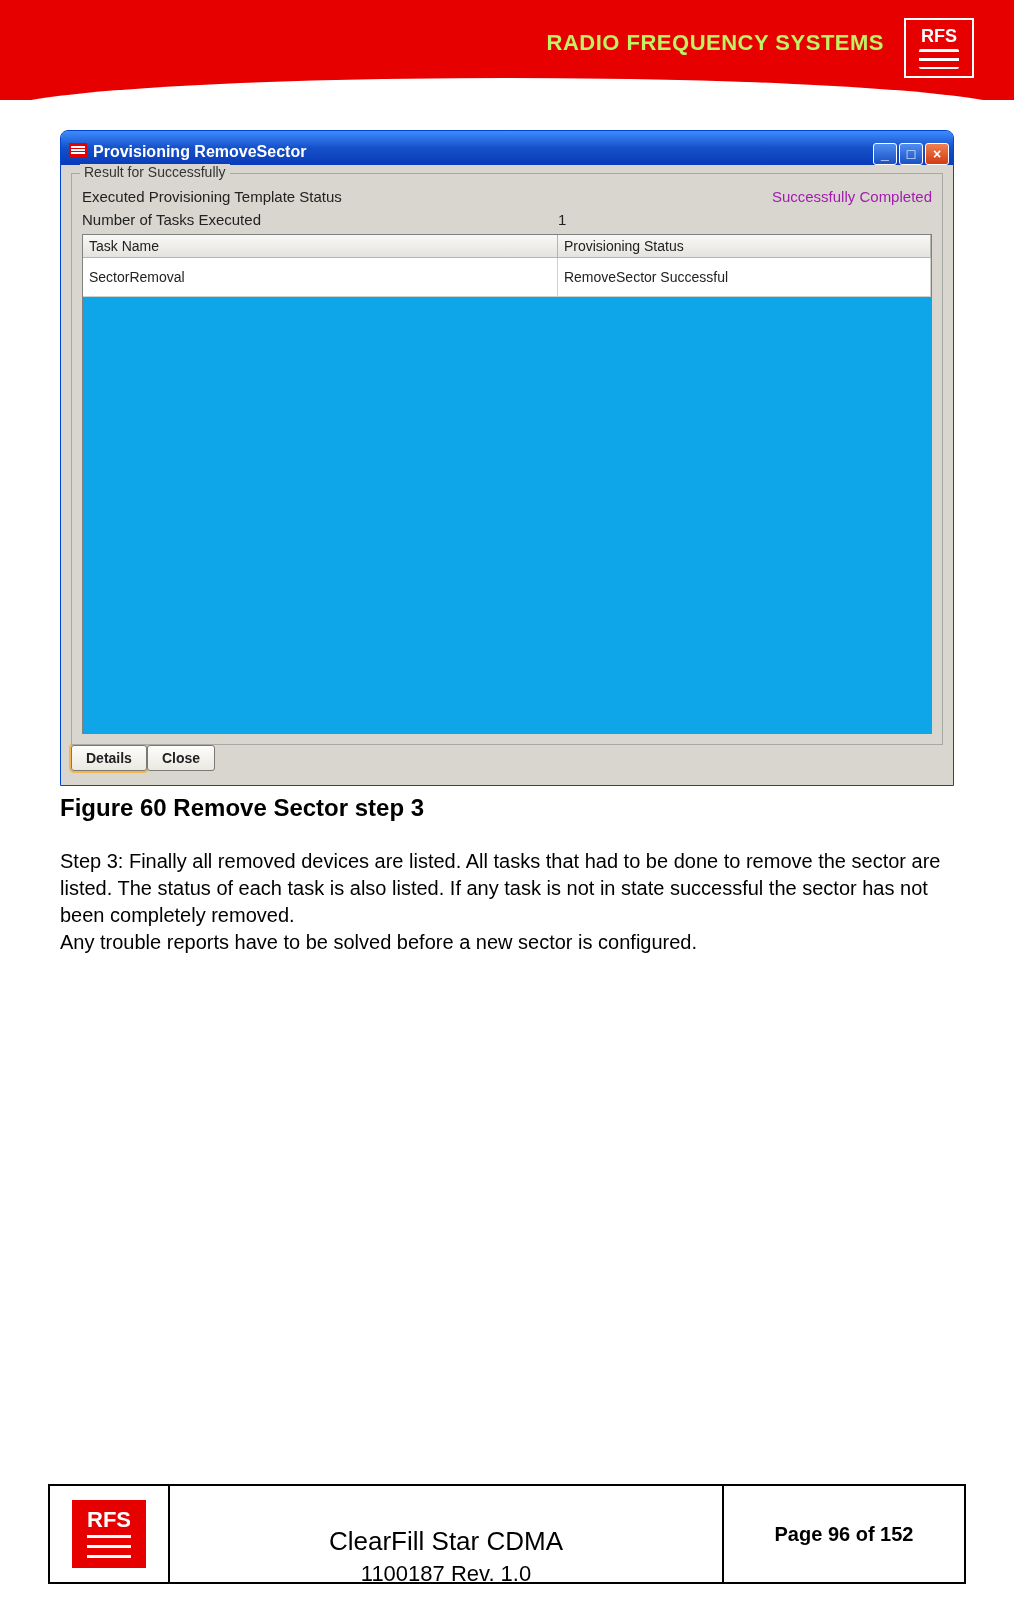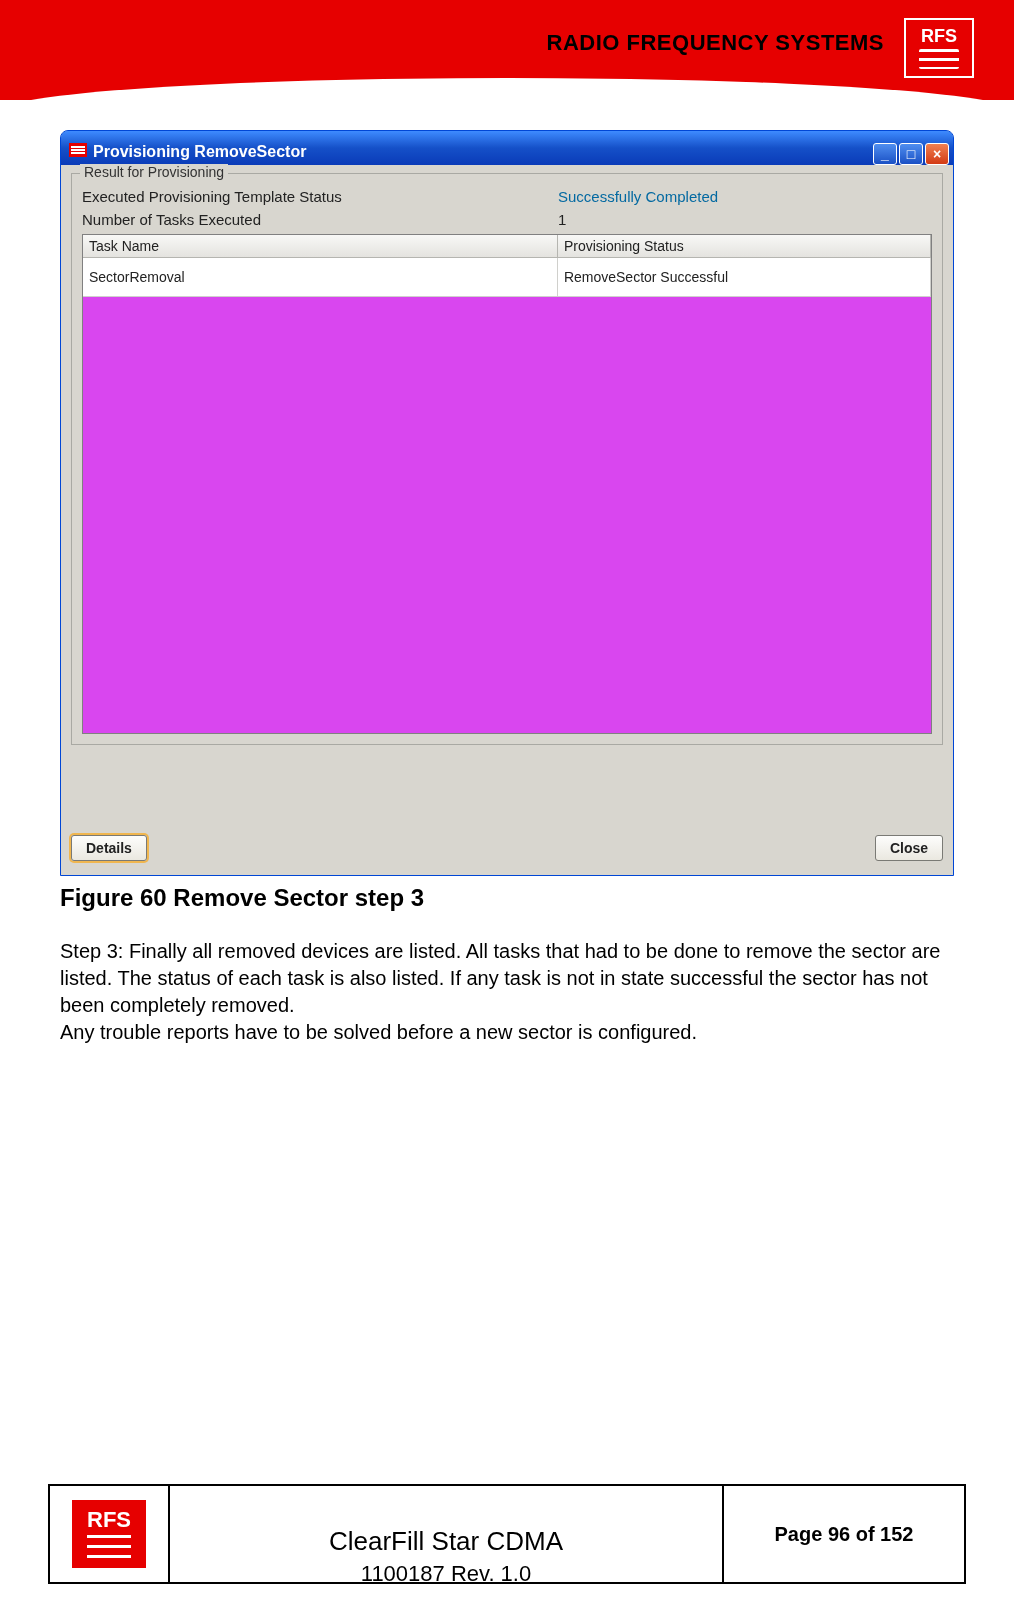--- a/index.html
+++ b/index.html
@@ -24,21 +24,21 @@
     width: 100%; height: 40px;
     background: #fff;
     border-top-left-radius: 600px 40px;
     border-top-right-radius: 600px 40px;
     z-index: 5;
   }
   .header-text {
     position: absolute;
     right: 130px;
     top: 30px;
-    color: #000000;
+    color: #bef264;
     font-size: 22px;
     font-weight: bold;
     letter-spacing: 0.5px;
     z-index: 10;
   }
   .header-logo-box {
     position: absolute;
     right: 40px;
     top: 18px;
     width: 70px; height: 60px;
@@ -129,26 +129,26 @@
     position: absolute;
     top: -10px; left: 8px;
     background: #d8d6cf;
     padding: 0 4px;
     font-size: 14px;
     color: #333;
   }
   .info-row { display:flex; margin: 6px 0; font-size:15px; color:#222;}
   .info-row .label { flex: 0 0 56%; }
   .info-row .value { flex:1; }
-  .success { color: #0369a1; }
+  .success { color: #a21caf; text-align: right; }
 
   .task-table {
     margin-top: 6px;
     border: 1px solid #808080;
-    background: #d946ef;
+    background: #0ea5e9;
     height: 500px;
     overflow: hidden;
   }
   .task-table .thead, .task-table .trow {
     display:flex;
     font-size: 14px;
   }
   .task-table .thead .cell {
     background: linear-gradient(180deg,#f8f8f6,#e4e3df);
     border-right:1px solid #b5b5b0;
@@ -160,22 +160,21 @@
     background:#fff;
     border-right:1px solid #d0d0cc;
     border-bottom:1px solid #d0d0cc;
     padding:11px 6px;
     color:#222;
   }
   .task-table .cell:first-child { flex:0 0 56%; }
   .task-table .cell:last-child { flex:1; }
 
   .button-row {
-    display:flex; justify-content:space-between; 
-    margin-top: 90px;
+    display:flex; justify-content:flex-start; 
   }
   .xp-btn {
     height: 26px;
     padding: 0 14px;
     font-size: 14px;
     font-weight: bold;
     color: #222;
     background: linear-gradient(180deg,#fdfdfc,#eae8e0);
     border: 1px solid #7a7a75;
     border-radius: 3px;
@@ -246,21 +245,21 @@
     <div class="titlebar">
       <div class="app-icon"></div>
       <div class="title-text">Provisioning RemoveSector</div>
       <div class="spacer"></div>
       <div class="winbtn min">_</div>
       <div class="winbtn max">□</div>
       <div class="winbtn close">×</div>
     </div>
     <div class="win-body">
       <div class="fieldset">
-        <div class="legend">Result for Provisioning</div>
+        <div class="legend">Result for Successfully</div>
 
         <div class="info-row">
           <div class="label">Executed Provisioning Template Status</div>
           <div class="value success">Successfully Completed</div>
         </div>
         <div class="info-row">
           <div class="label">Number of Tasks Executed</div>
           <div class="value">1</div>
         </div>
 

